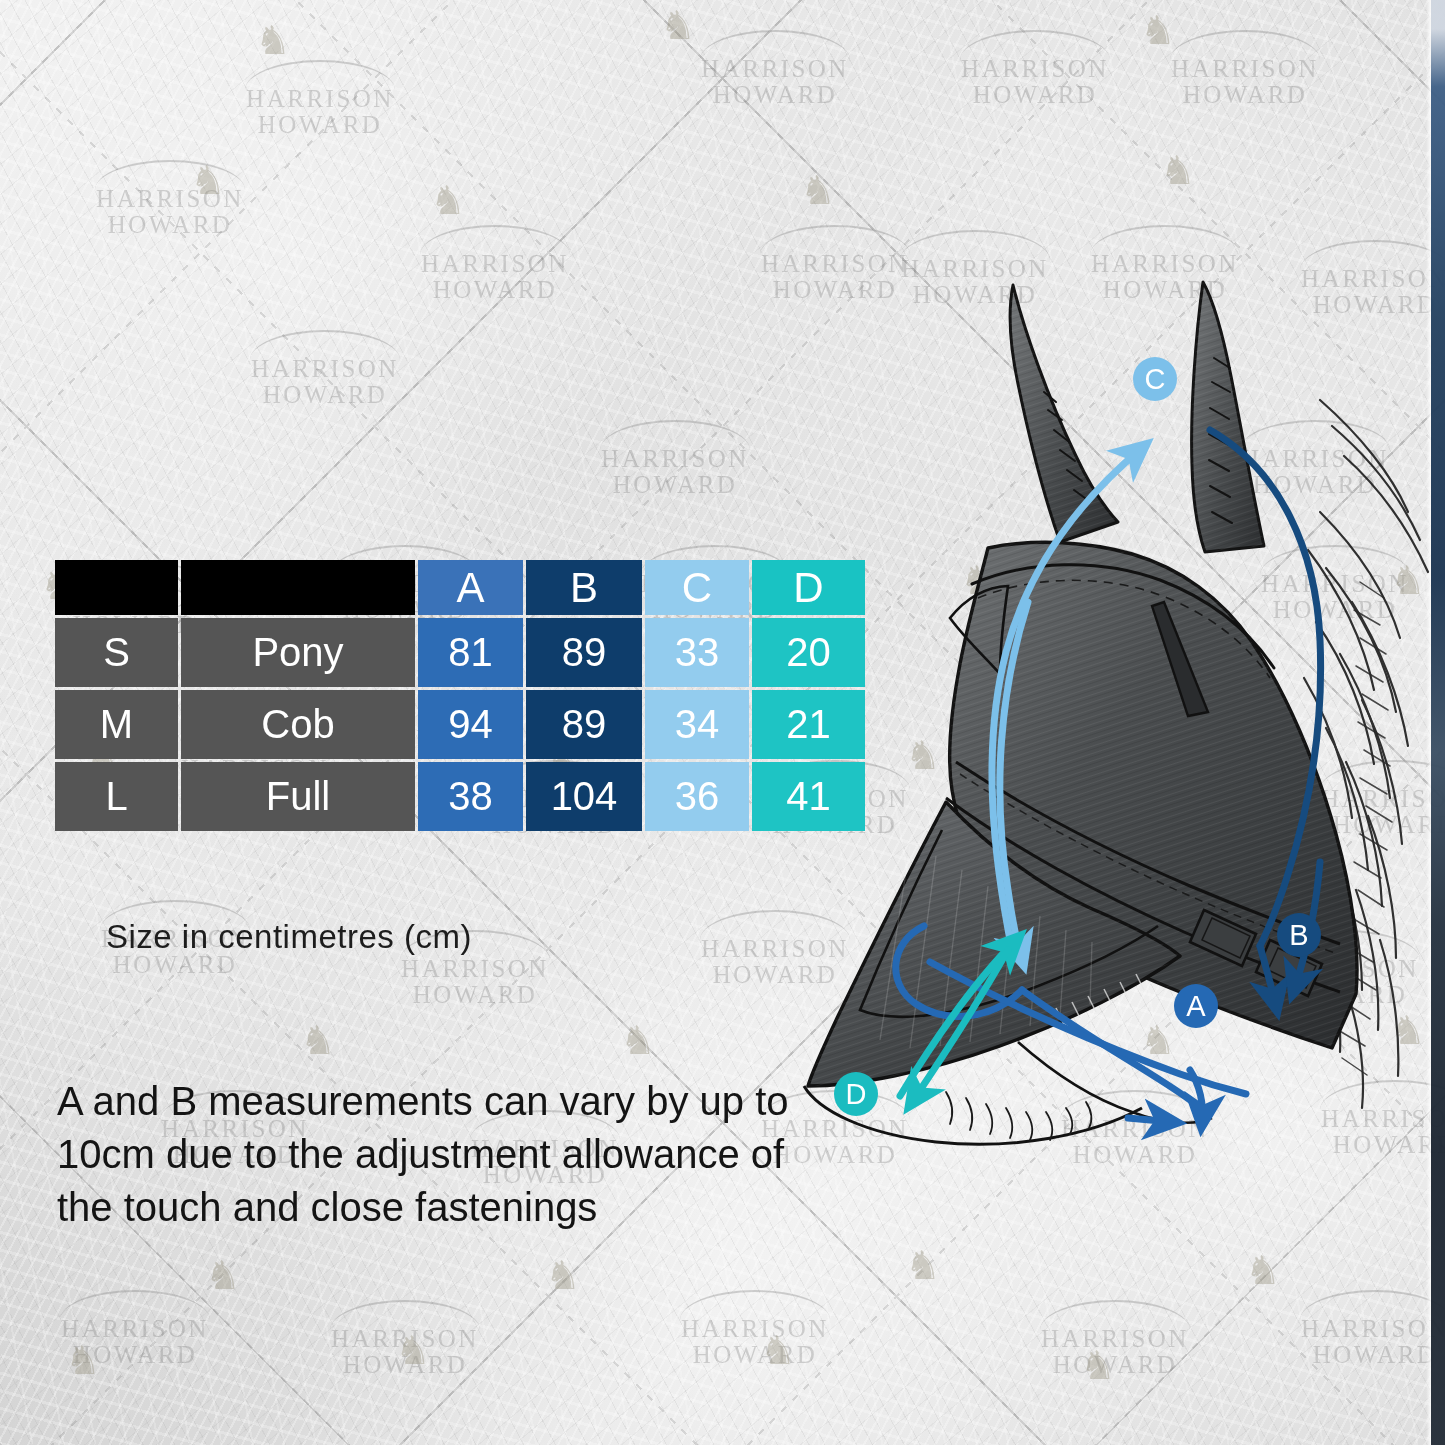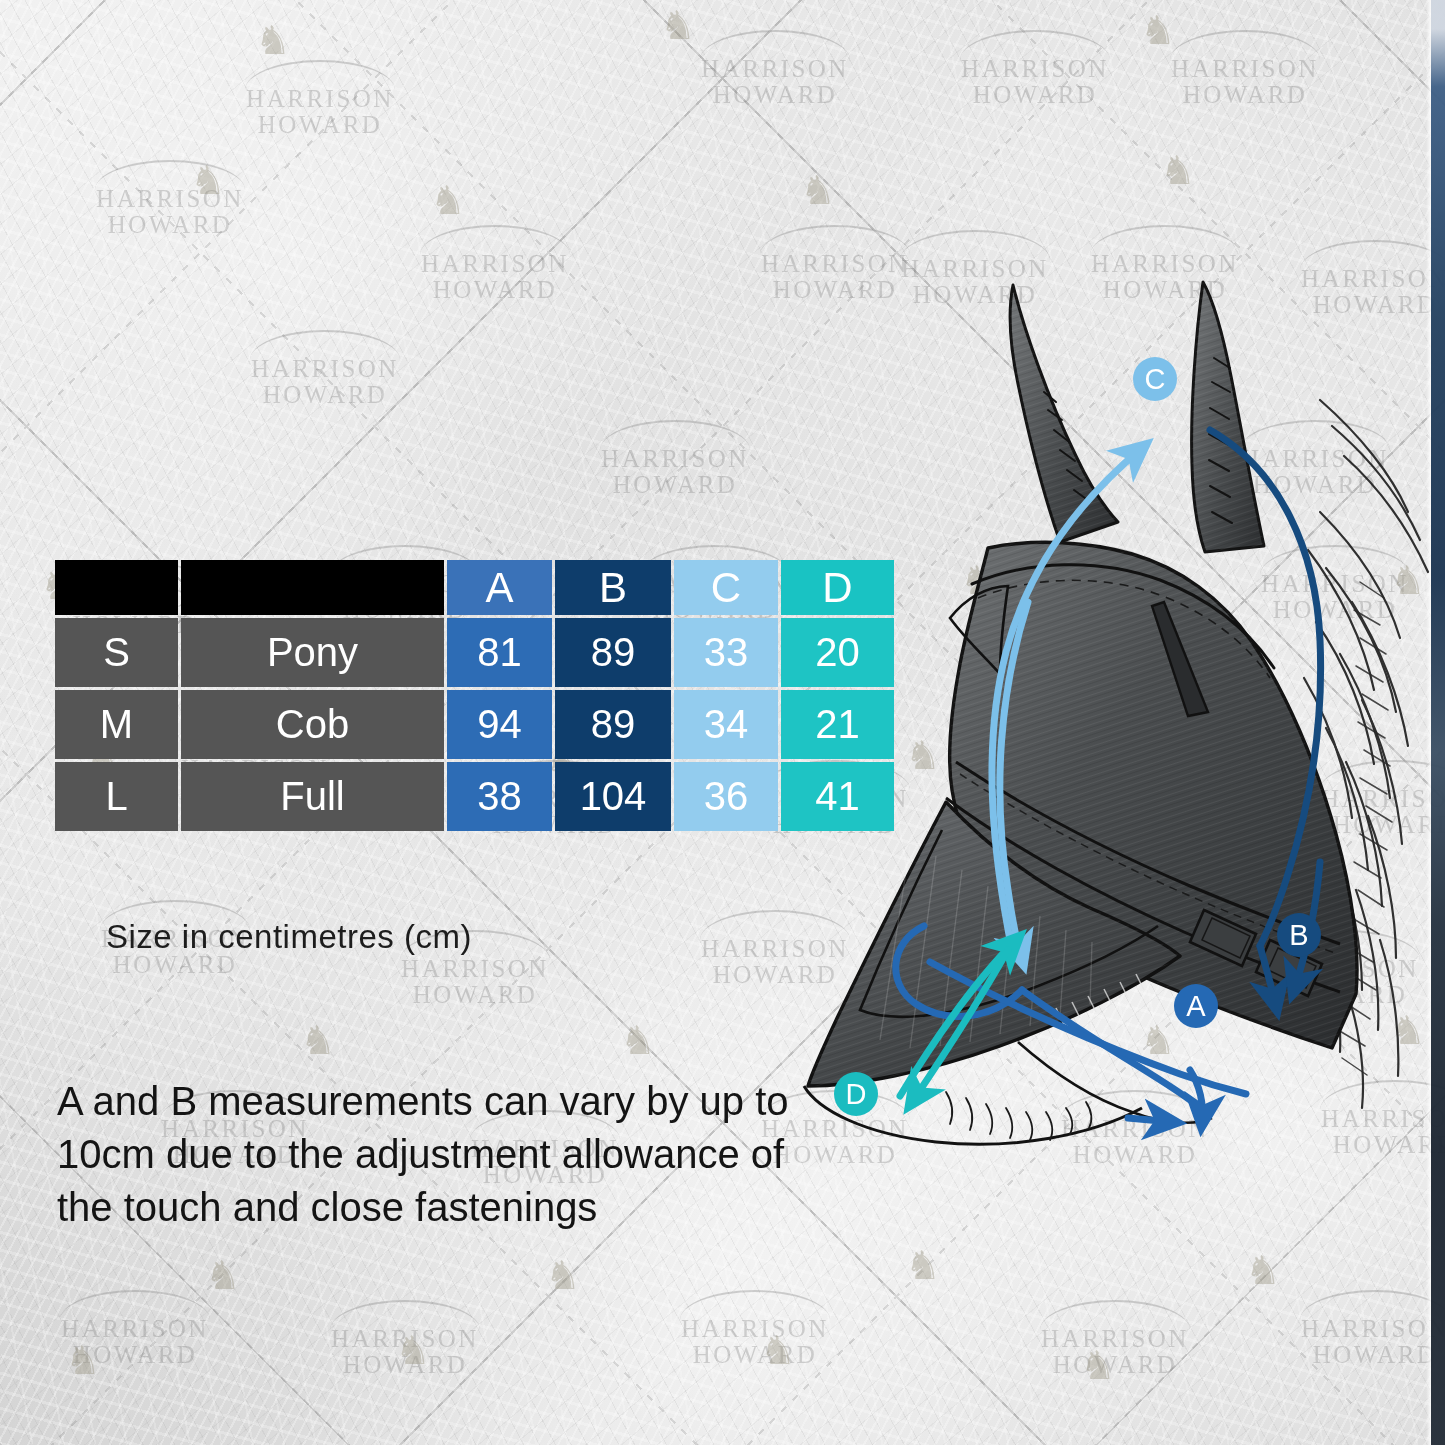--- a/index.html
+++ b/index.html
@@ -89,21 +89,21 @@
     border-collapse:separate;border-spacing:3px;
     table-layout:fixed;
   }
   #sizeTable td{
     padding:0;margin:0;height:69px;
     color:#ffffff;font-size:40px;text-align:center;vertical-align:middle;
     font-weight:400;
   }
   #sizeTable tr.head td{height:55px;font-size:42px;}
   td.c-size{width:123px;background:#555555;}
-  td.c-name{width:263px;background:#555555;}
+  td.c-name{width:234px;background:#555555;}
   td.c-A{width:105px;background:#2d6cb5;}
   td.c-B{width:116px;background:#0e3d6b;}
   td.c-C{width:104px;background:#93ccee;}
   td.c-D{width:113px;background:#1ec4c4;}
   tr.head td.c-size,tr.head td.c-name{background:#000000;}
   tr.head td.c-A{background:#3a72b8;}
   tr.head td.c-B{background:#0e3d6b;}
   tr.head td.c-C{background:#93ccee;}
   tr.head td.c-D{background:#19c3c3;}
 

